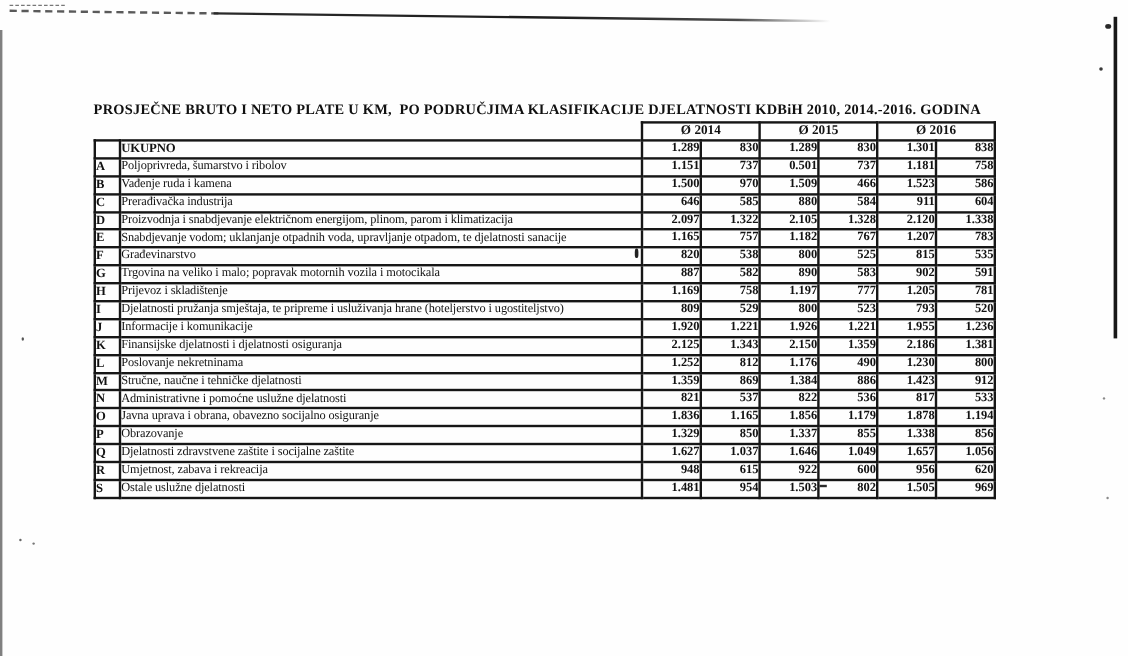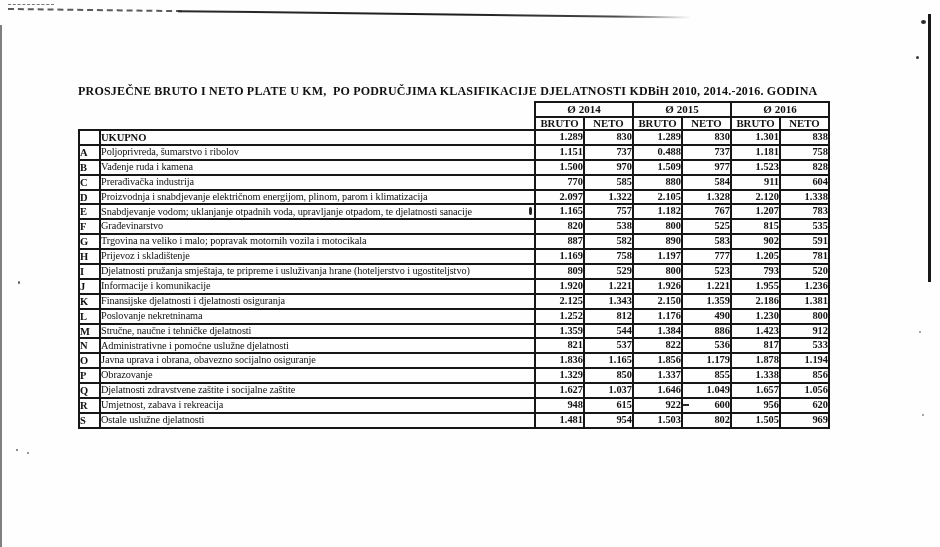--- a/index.html
+++ b/index.html
@@ -92,65 +92,56 @@
       <col style="width:49px">
         <col style="width:49px">
     </colgroup>
     <thead>
       <tr class="year-row">
         <td class="spacer" colspan="2"></td>
         <th colspan="2">Ø 2014</th>
         <th colspan="2">Ø 2015</th>
         <th colspan="2">Ø 2016</th>
       </tr>
-      <tr class="sub-row">
-        <td class="spacer" colspan="2"></td>
-        <th>BRUTO</th>
-        <th>NETO</th>
-        <th>BRUTO</th>
-        <th>NETO</th>
-        <th>BRUTO</th>
-        <th>NETO</th>
-      </tr>
     </thead>
     <tbody id="table-body">
         <tr class="total">
           <td class="code"></td>
           <td class="desc">UKUPNO</td>
           <td class="num">1.289</td>
           <td class="num">830</td>
           <td class="num">1.289</td>
           <td class="num">830</td>
           <td class="num">1.301</td>
           <td class="num">838</td>
         </tr>
         <tr>
           <td class="code">A</td>
           <td class="desc">Poljoprivreda, šumarstvo i ribolov</td>
           <td class="num">1.151</td>
           <td class="num">737</td>
-          <td class="num">0.488</td>
+          <td class="num">0.501</td>
           <td class="num">737</td>
           <td class="num">1.181</td>
           <td class="num">758</td>
         </tr>
         <tr>
           <td class="code">B</td>
           <td class="desc">Vađenje ruda i kamena</td>
           <td class="num">1.500</td>
           <td class="num">970</td>
           <td class="num">1.509</td>
-          <td class="num">977</td>
+          <td class="num">466</td>
           <td class="num">1.523</td>
-          <td class="num">828</td>
+          <td class="num">586</td>
         </tr>
         <tr>
           <td class="code">C</td>
           <td class="desc">Prerađivačka industrija</td>
-          <td class="num">770</td>
+          <td class="num">646</td>
           <td class="num">585</td>
           <td class="num">880</td>
           <td class="num">584</td>
           <td class="num">911</td>
           <td class="num">604</td>
         </tr>
         <tr>
           <td class="code">D</td>
           <td class="desc">Proizvodnja i snabdjevanje električnom energijom, plinom, parom i klimatizacija</td>
           <td class="num">2.097</td>
@@ -237,21 +228,21 @@
           <td class="num">812</td>
           <td class="num">1.176</td>
           <td class="num">490</td>
           <td class="num">1.230</td>
           <td class="num">800</td>
         </tr>
         <tr>
           <td class="code">M</td>
           <td class="desc">Stručne, naučne i tehničke djelatnosti</td>
           <td class="num">1.359</td>
-          <td class="num">544</td>
+          <td class="num">869</td>
           <td class="num">1.384</td>
           <td class="num">886</td>
           <td class="num">1.423</td>
           <td class="num">912</td>
         </tr>
         <tr>
           <td class="code">N</td>
           <td class="desc">Administrativne i pomoćne uslužne djelatnosti</td>
           <td class="num">821</td>
           <td class="num">537</td>

